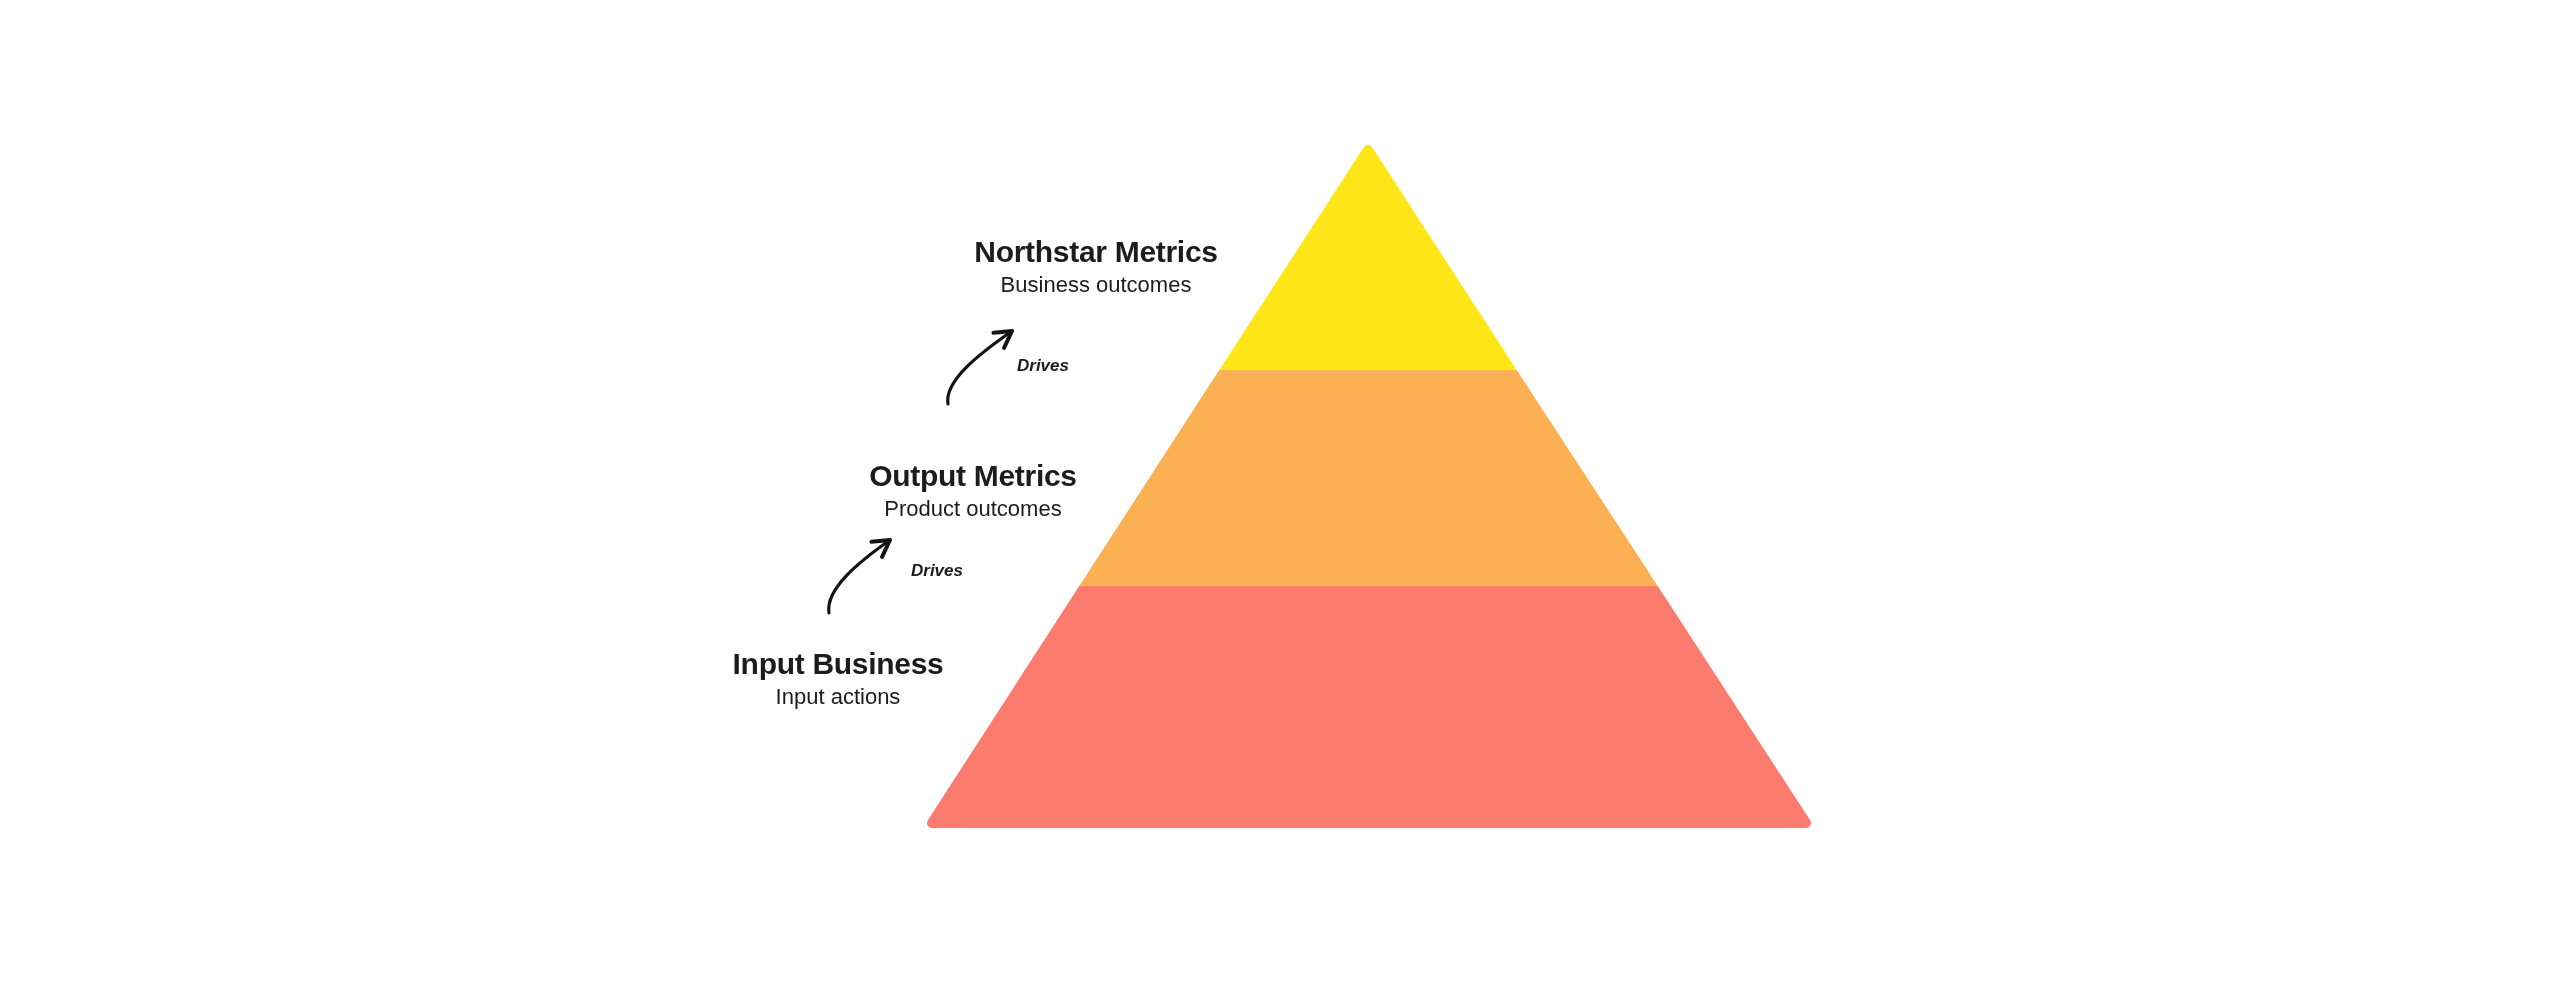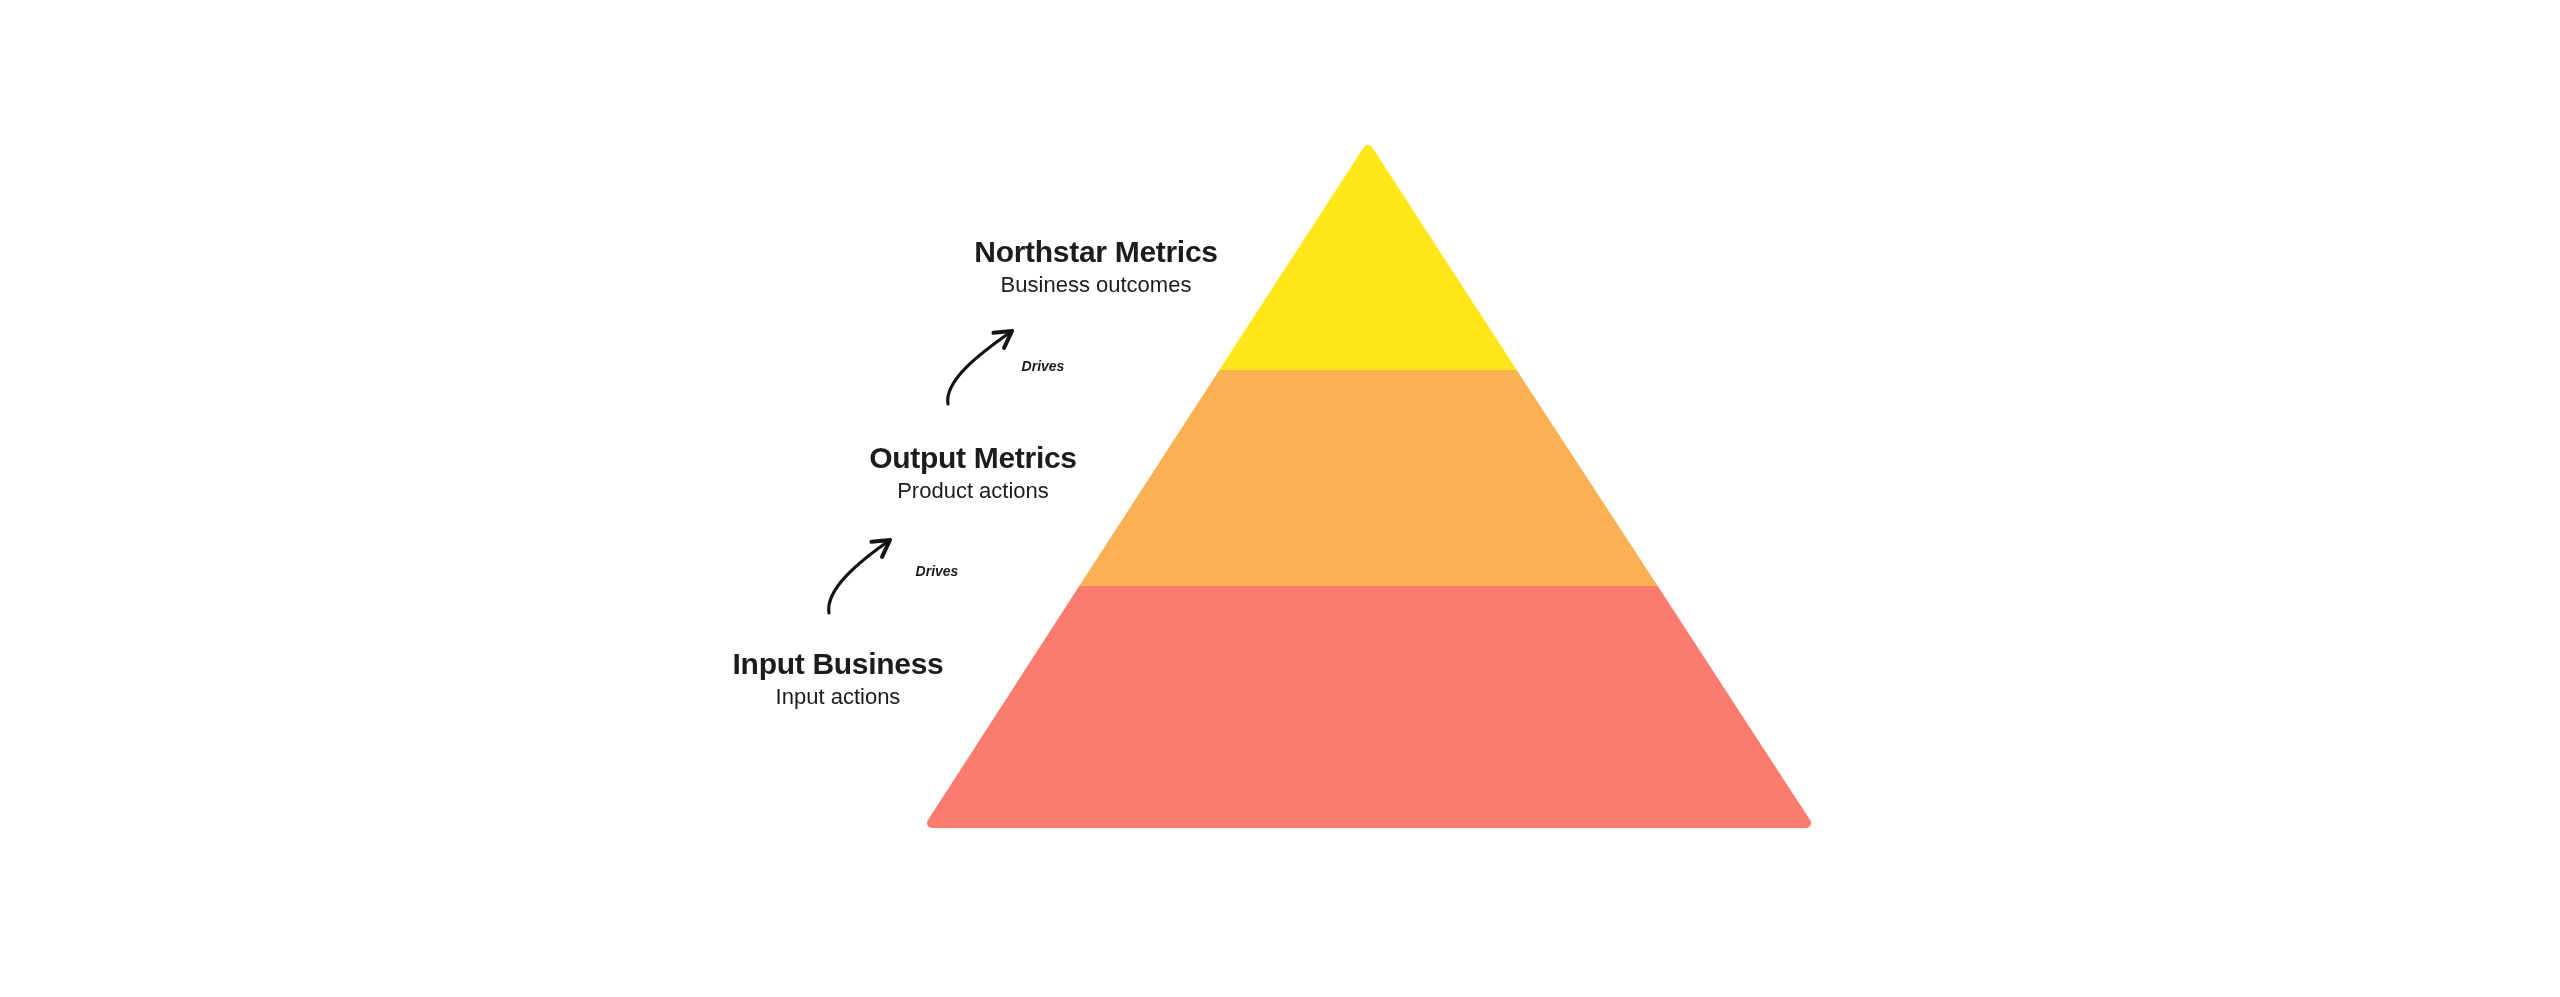--- a/index.html
+++ b/index.html
@@ -32,28 +32,28 @@
   }
   .label-sub {
     font-size: 22px;
     font-weight: 400;
     line-height: 30px;
     margin-top: 0;
   }
   .drives-label {
     position: absolute;
     transform: translate(-50%, -50%);
-    font-size: 14px;
+    font-size: 17px;
     font-style: italic;
     font-weight: 600;
     color: #1c1c1e;
     white-space: nowrap;
   }
   .pos-northstar { left: 1096px; top: 267px; }
-  .pos-output    { left: 973px;  top: 473px; }
+  .pos-output    { left: 973px;  top: 491px; }
   .pos-input     { left: 838px;  top: 679px; }
   .pos-drives-1  { left: 1043px; top: 366px; }
   .pos-drives-2  { left: 937px;  top: 571px; }
 </style>
 </head>
 <body>
 
 <div class="stage">
 
   <svg class="pyramid-svg" viewBox="0 0 2560 997" aria-hidden="true">
@@ -74,21 +74,21 @@
     <path d="M 829 613 C 825 589 860 561 890 540" fill="none" stroke="#141414" stroke-width="3.2" stroke-linecap="round" marker-end="url(#arrowhead)"></path>
   </svg>
 
   <div class="label-group pos-northstar">
     <div class="label-title">Northstar Metrics</div>
     <div class="label-sub">Business outcomes</div>
   </div>
 
   <div class="label-group pos-output">
     <div class="label-title">Output Metrics</div>
-    <div class="label-sub">Product actions</div>
+    <div class="label-sub">Product outcomes</div>
   </div>
 
   <div class="label-group pos-input">
     <div class="label-title">Input Business</div>
     <div class="label-sub">Input actions</div>
   </div>
 
   <div class="drives-label pos-drives-1">Drives</div>
   <div class="drives-label pos-drives-2">Drives</div>
 

